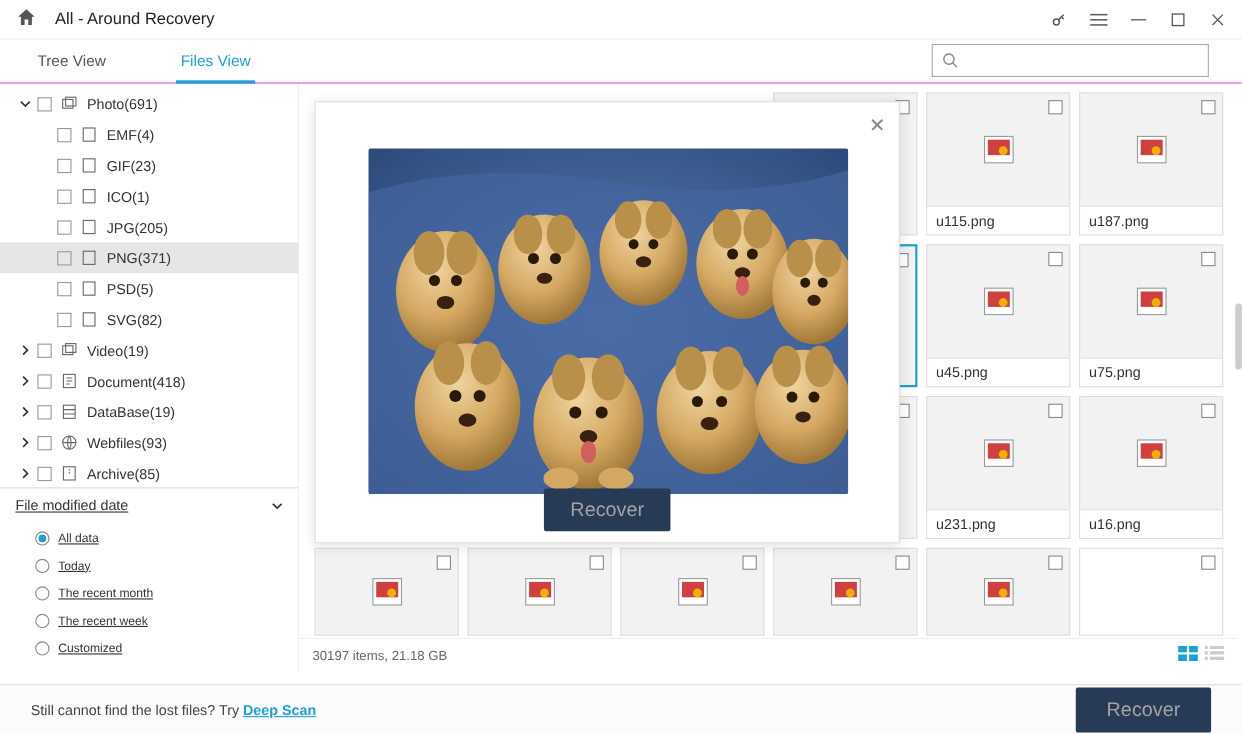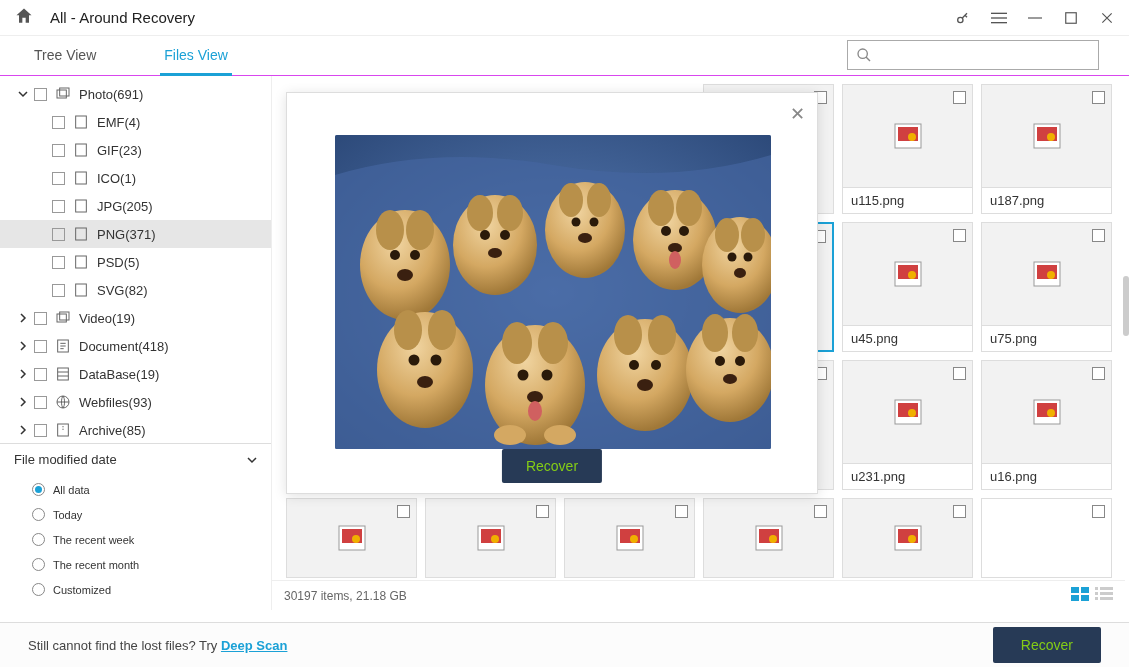--- a/index.html
+++ b/index.html
@@ -19,40 +19,40 @@
 .main { display: flex; height: 534px; }
 .sidebar { width: 272px; border-right: 1px solid #eee; display: flex; flex-direction: column; overflow: hidden; }
 .tree { flex: 1; overflow-y: auto; padding: 4px 0; }
 .tree-row { display: flex; align-items: center; height: 28px; padding-left: 18px; cursor: pointer; }
 .tree-row.indent { padding-left: 52px; }
 .tree-row.selected { background: #e6e6e6; }
 .tree-row .chevron { width: 10px; height: 10px; margin-right: 6px; }
 .tree-row .chk { width: 13px; height: 13px; border: 1px solid #999; margin-right: 8px; }
 .tree-row .type-icon { width: 16px; height: 16px; margin-right: 8px; color: #666; }
 .tree-row .label { font-size: 13px; color: #333; }
-.filter-section { border-top: 1px solid #ddd; padding: 8px 14px; }
+.filter-section { border-top: 1px solid #ddd; padding: 8px 14px; text-decoration: underline; }
 .filter-header { display: flex; justify-content: space-between; align-items: center; font-size: 13px; color: #333; margin-bottom: 10px; cursor: pointer; }
 .radio-row { display: flex; align-items: center; gap: 8px; padding: 6px 18px; font-size: 11px; cursor: pointer; }
 .radio { width: 13px; height: 13px; border: 1px solid #888; border-radius: 50%; display: flex; align-items: center; justify-content: center; }
 .radio.on::after { content: ''; width: 7px; height: 7px; background: #1ba1d6; border-radius: 50%; }
 .content { flex: 1; position: relative; padding: 8px 14px 0 14px; overflow: hidden; }
 .grid { display: grid; grid-template-columns: repeat(6, 131px); gap: 8px; align-content: start; }
 .thumb { width: 131px; height: 130px; border: 1px solid #ddd; background: #f2f2f2; position: relative; display: flex; flex-direction: column; }
 .thumb .imgarea { flex: 1; display: flex; align-items: center; justify-content: center; }
 .thumb .imgarea .pic-icon { width: 28px; height: 26px; }
 .thumb .chk { position: absolute; top: 6px; right: 6px; width: 13px; height: 13px; border: 1px solid #888; background: #fff; }
 .thumb .fname { height: 26px; background: #fff; border-top: 1px solid #ddd; display: flex; align-items: center; padding-left: 8px; font-size: 13px; color: #333; }
 .thumb.selected { border: 2px solid #1ba1d6; }
 .statusbar { position: absolute; bottom: 0; left: 0; right: 4px; height: 30px; background: #fff; border-top: 1px solid #eee; display: flex; align-items: center; padding: 0 12px; font-size: 12px; color: #666; justify-content: space-between; }
 .view-toggle { display: flex; gap: 6px; }
 .view-btn { width: 18px; height: 14px; }
 .footer { position: absolute; bottom: 0; left: 0; right: 0; height: 45px; border-top: 1px solid #ddd; background: #fcfcfc; display: flex; align-items: center; padding: 0 28px; justify-content: space-between; margin-top: 19px; }
 .footer .hint { font-size: 13px; color: #444; }
 .footer .hint a { color: #1ba1d6; text-decoration: underline; font-weight: 600; cursor: pointer; }
-.recover-btn { background: #273a56; color: #84cc16; border: none; padding: 10px 28px; font-size: 14px; cursor: pointer; border-radius: 2px; }
+.recover-btn { background: #273a56; color: #a3a3a3; border: none; padding: 10px 28px; font-size: 18px; cursor: pointer; border-radius: 2px; }
 .preview-overlay { position: absolute; top: 92px; left: 286px; width: 532px; height: 402px; background: #fff; border: 1px solid #ddd; box-shadow: 0 2px 12px rgba(0,0,0,0.12); z-index: 100; }
 .preview-overlay .close { position: absolute; top: 10px; right: 12px; cursor: pointer; color: #888; font-size: 18px; }
 .preview-img { position: absolute; top: 42px; left: 48px; width: 436px; height: 314px; background: #4a6fa5; border-radius: 2px; overflow: hidden; }
 .preview-overlay .recover-btn { position: absolute; bottom: 10px; left: 50%; transform: translateX(-50%); padding: 9px 24px; }
 .scroll-indicator { position: absolute; right: 0; top: 276px; width: 6px; height: 60px; background: #ccc; border-radius: 3px; }
 .grid-row-partial { display: flex; gap: 8px; position: absolute; top: 508px; left: 14px; }
 .grid-row-partial .thumb { height: 80px; }
 </style>
 </head>
 <body>
@@ -241,25 +241,25 @@
       <div class="radio-row">
         <span class="radio on"></span>
         <span>All data</span>
       </div>
       <div class="radio-row">
         <span class="radio"></span>
         <span>Today</span>
       </div>
       <div class="radio-row">
         <span class="radio"></span>
-        <span>The recent week</span>
+        <span>The recent month</span>
       </div>
       <div class="radio-row">
         <span class="radio"></span>
-        <span>The recent month</span>
+        <span>The recent week</span>
       </div>
       <div class="radio-row">
         <span class="radio"></span>
         <span>Customized</span>
       </div>
     </div>
   </div>
 
   <div class="content">
     <div class="grid">

